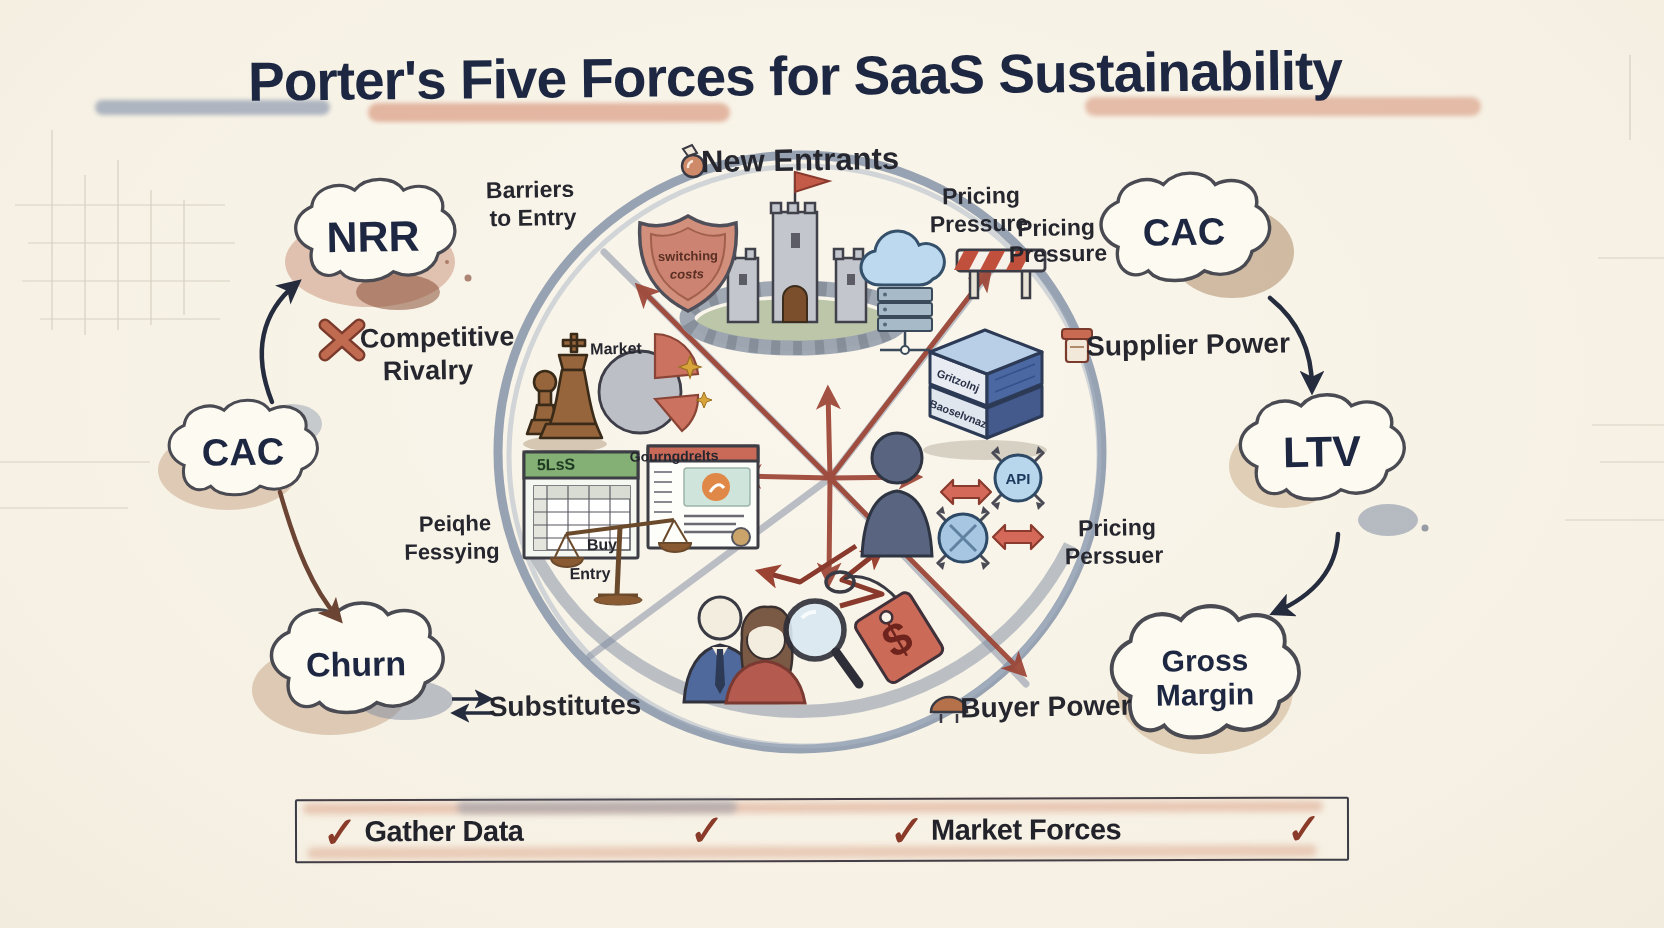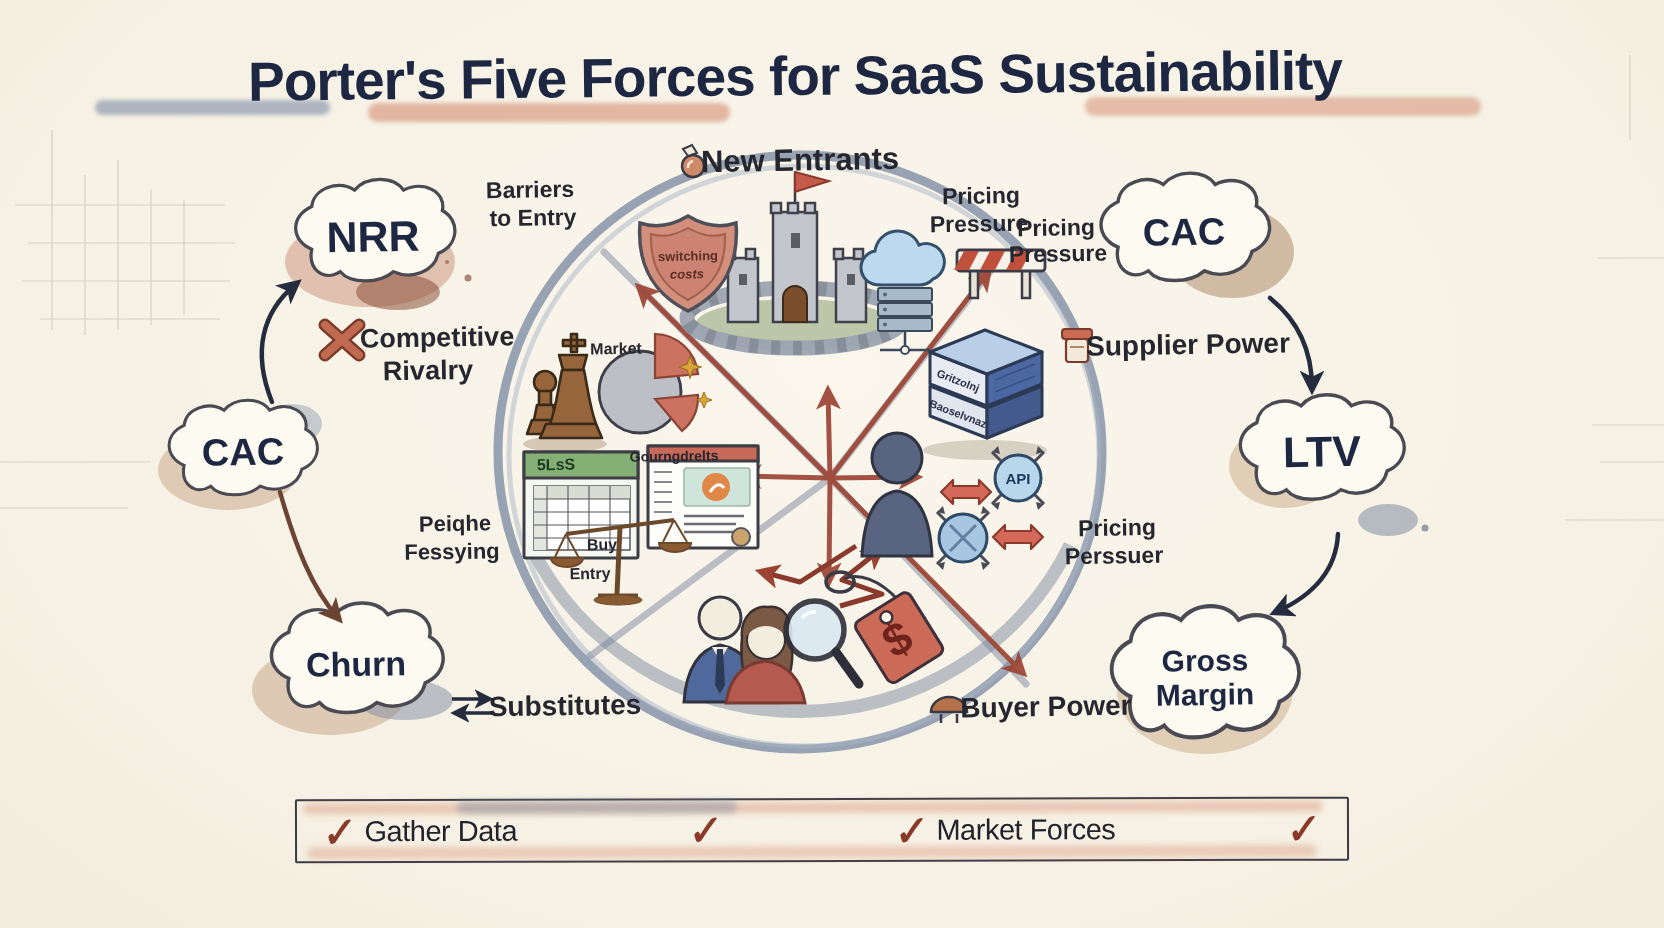--- a/index.html
+++ b/index.html
@@ -20,21 +20,21 @@
   .process-bar{position:absolute;z-index:3;left:295px;top:798px;width:1050px;height:60px;
      border:2.5px solid #3b3b45;border-radius:2px;transform:rotate(-0.15deg);}
   .bar-wash{position:absolute;filter:blur(3px);border-radius:8px;}
   .wash-top{left:6px;top:2px;width:1020px;height:11px;background:rgba(208,128,96,.38);}
   .wash-bottom{left:10px;bottom:2px;width:1010px;height:12px;background:rgba(208,128,96,.34);}
   .wash-gray{left:160px;top:0px;width:280px;height:13px;background:rgba(118,134,160,.4);}
   .bar-items{position:absolute;inset:0;display:flex;align-items:center;
      justify-content:space-between;padding:0 26px;}
   .step{display:flex;align-items:flex-end;gap:8px;}
   .chk{font-size:40px;font-weight:700;color:#8a3a28;transform:rotate(-6deg) skewX(-8deg);line-height:.8;}
-  .step-label{font-size:29px;font-weight:400;color:#22222a;letter-spacing:-0.5px;}
+  .step-label{font-size:29px;font-weight:700;color:#22222a;letter-spacing:-0.5px;}
 </style>
 </head>
 <body>
 
 <div id="stage">
 
 <svg id="art" width="1664" height="928" viewBox="0 0 1664 928">
   <defs>
     <marker id="mnavy" viewBox="0 0 10 10" refX="7" refY="5" markerWidth="5.5" markerHeight="5.5" orient="auto">
           <path d="M0,0 L10,5 L0,10 L2.5,5 Z" fill="#252c3e"></path>

